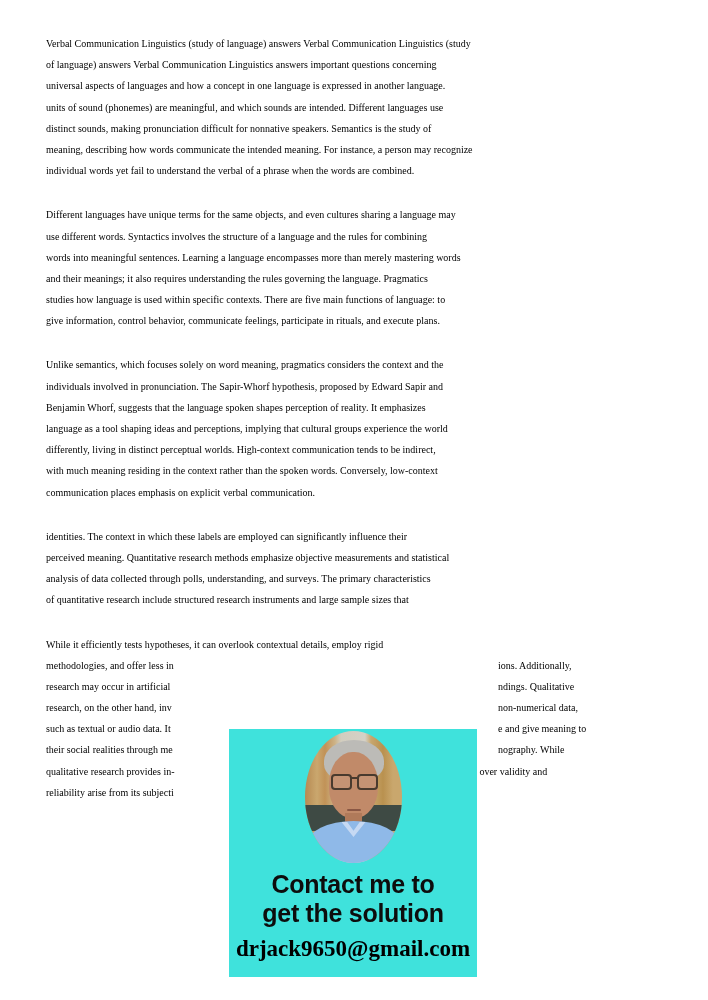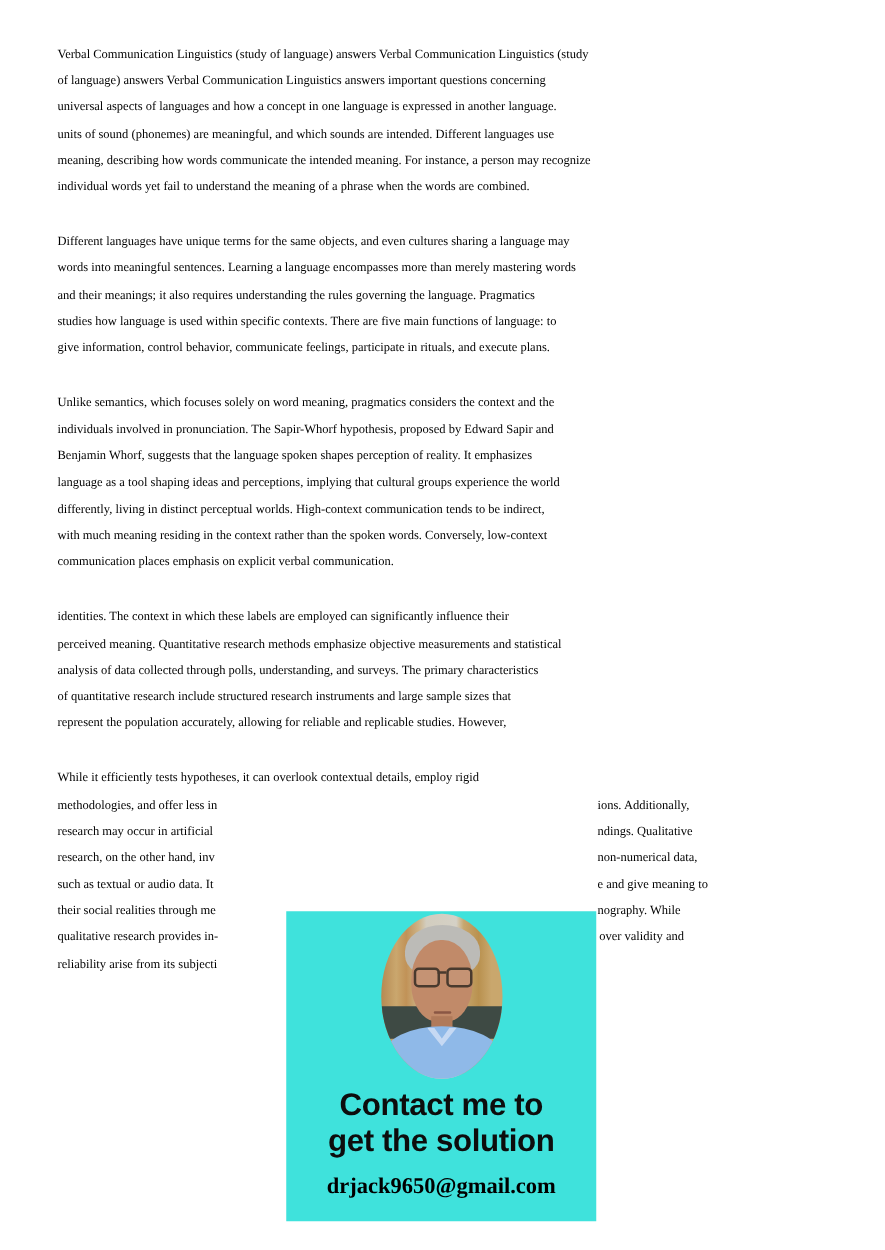--- a/index.html
+++ b/index.html
@@ -5,21 +5,21 @@
   html,body{margin:0;padding:0;}
   body{
     width:708px;height:1000px;background:#ffffff;position:relative;
     font-family:"Liberation Serif",serif;color:#000;overflow:hidden;
   }
   .doc{position:absolute;left:46px;top:33px;width:620px;font-size:10px;line-height:21.2px;}
   .para{margin:0 0 23px 0;}
   .ln{white-space:nowrap;height:21.2px;}
   .split{position:relative;}
   .lfrag{display:inline-block;white-space:nowrap;}
-  .rfrag{position:absolute;left:432px;top:0;white-space:nowrap;}
+  .rfrag{position:absolute;left:452px;top:0;white-space:nowrap;}
   .rfrag.shift{left:427px;}
 
   .overlay{
     position:absolute;left:229px;top:729px;width:248px;height:248px;
     display:flex;flex-direction:column;align-items:center;
   }
   .photo{
     position:relative;width:97px;height:132px;margin-top:2px;border-radius:50%;overflow:hidden;
     background:linear-gradient(90deg,#b68a52 0,#caa76e 12px,#c19257 20px,#cdb387 30px,#d2cdbf 36px,#d5d1c6 60px,#c7a76e 66px,#b9914f 78px,#c9a76d 88px,#c9a76d 100%);
   }
@@ -34,38 +34,40 @@
   .lens.l{left:26px;}
   .lens.r{left:52px;}
   .bridge{position:absolute;top:46px;left:45px;width:7px;height:2px;background:#493a2e;}
   .ph-mouth{position:absolute;top:78px;left:42px;width:14px;height:2px;background:#8a5744;border-radius:2px;}
 
   .c1,.c2{
     font-family:"Liberation Sans",sans-serif;font-weight:800;font-size:25px;line-height:29px;
     letter-spacing:-0.3px;color:#0d0d0d;text-align:center;
   }
   .c1{margin-top:7px;}
-  .email{font-family:"Liberation Serif",serif;font-weight:700;font-size:18px;line-height:27px;margin-top:7px;color:#000;}
+  .email{font-family:"Liberation Serif",serif;font-weight:700;font-size:23px;line-height:27px;margin-top:7px;color:#000;}
 </style>
 </head>
 <body>
 
 <div class="doc">
 
   <div class="para">
     <div class="ln">Verbal Communication Linguistics (study of language) answers Verbal Communication Linguistics (study</div>
     <div class="ln">of language) answers Verbal Communication Linguistics answers important questions concerning</div>
     <div class="ln">universal aspects of languages and how a concept in one language is expressed in another language.</div>
     <div class="ln">units of sound (phonemes) are meaningful, and which sounds are intended. Different languages use</div>
+    <div class="ln">distinct sounds, making pronunciation difficult for nonnative speakers. Semantics is the study of</div>
     <div class="ln">meaning, describing how words communicate the intended meaning. For instance, a person may recognize</div>
-    <div class="ln">individual words yet fail to understand the meaning of a phrase when the words are combined.</div>
+    <div class="ln">individual words yet fail to understand the verbal of a phrase when the words are combined.</div>
   </div>
 
   <div class="para">
     <div class="ln">Different languages have unique terms for the same objects, and even cultures sharing a language may</div>
+    <div class="ln">use different words. Syntactics involves the structure of a language and the rules for combining</div>
     <div class="ln">words into meaningful sentences. Learning a language encompasses more than merely mastering words</div>
     <div class="ln">and their meanings; it also requires understanding the rules governing the language. Pragmatics</div>
     <div class="ln">studies how language is used within specific contexts. There are five main functions of language: to</div>
     <div class="ln">give information, control behavior, communicate feelings, participate in rituals, and execute plans.</div>
   </div>
 
   <div class="para">
     <div class="ln">Unlike semantics, which focuses solely on word meaning, pragmatics considers the context and the</div>
     <div class="ln">individuals involved in pronunciation. The Sapir-Whorf hypothesis, proposed by Edward Sapir and</div>
     <div class="ln">Benjamin Whorf, suggests that the language spoken shapes perception of reality. It emphasizes</div>
@@ -73,21 +75,20 @@
     <div class="ln">differently, living in distinct perceptual worlds. High-context communication tends to be indirect,</div>
     <div class="ln">with much meaning residing in the context rather than the spoken words. Conversely, low-context</div>
     <div class="ln">communication places emphasis on explicit verbal communication.</div>
   </div>
 
   <div class="para">
     <div class="ln">identities. The context in which these labels are employed can significantly influence their</div>
     <div class="ln">perceived meaning. Quantitative research methods emphasize objective measurements and statistical</div>
     <div class="ln">analysis of data collected through polls, understanding, and surveys. The primary characteristics</div>
     <div class="ln">of quantitative research include structured research instruments and large sample sizes that</div>
-    <div class="ln">represent the population accurately, allowing for reliable and replicable studies. However,</div>
   </div>
 
   <div class="para">
     <div class="ln">While it efficiently tests hypotheses, it can overlook contextual details, employ rigid</div>
     <div class="ln split">
       <span class="lfrag">methodologies, and offer less in</span>
       <span class="rfrag">ions. Additionally,</span>
     </div>
     <div class="ln split">
       <span class="lfrag">research may occur in artificial </span>

